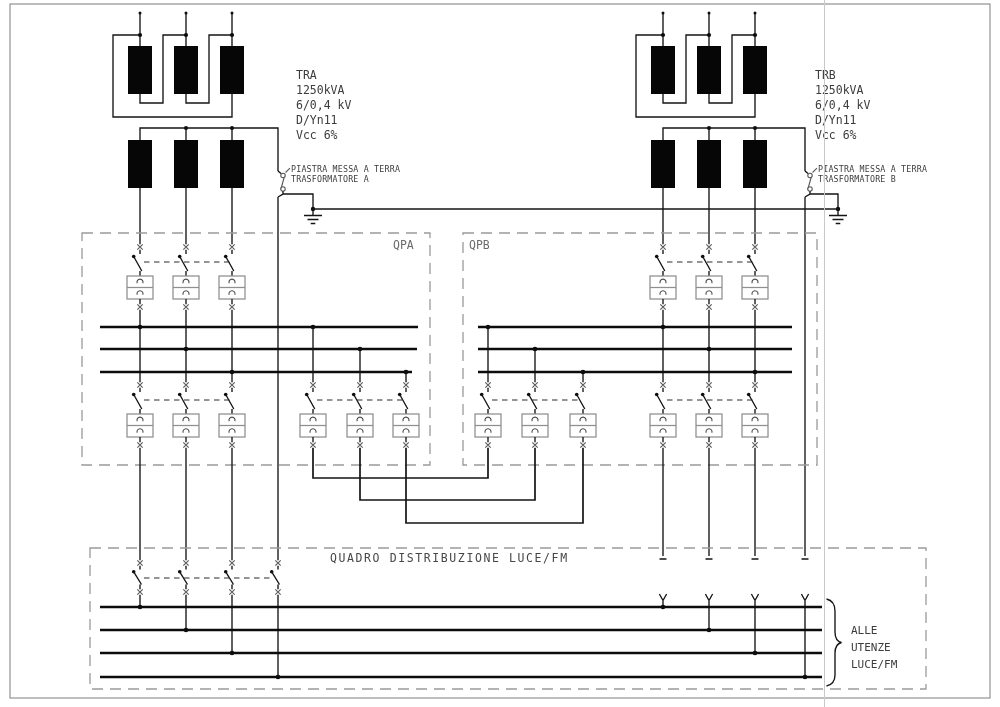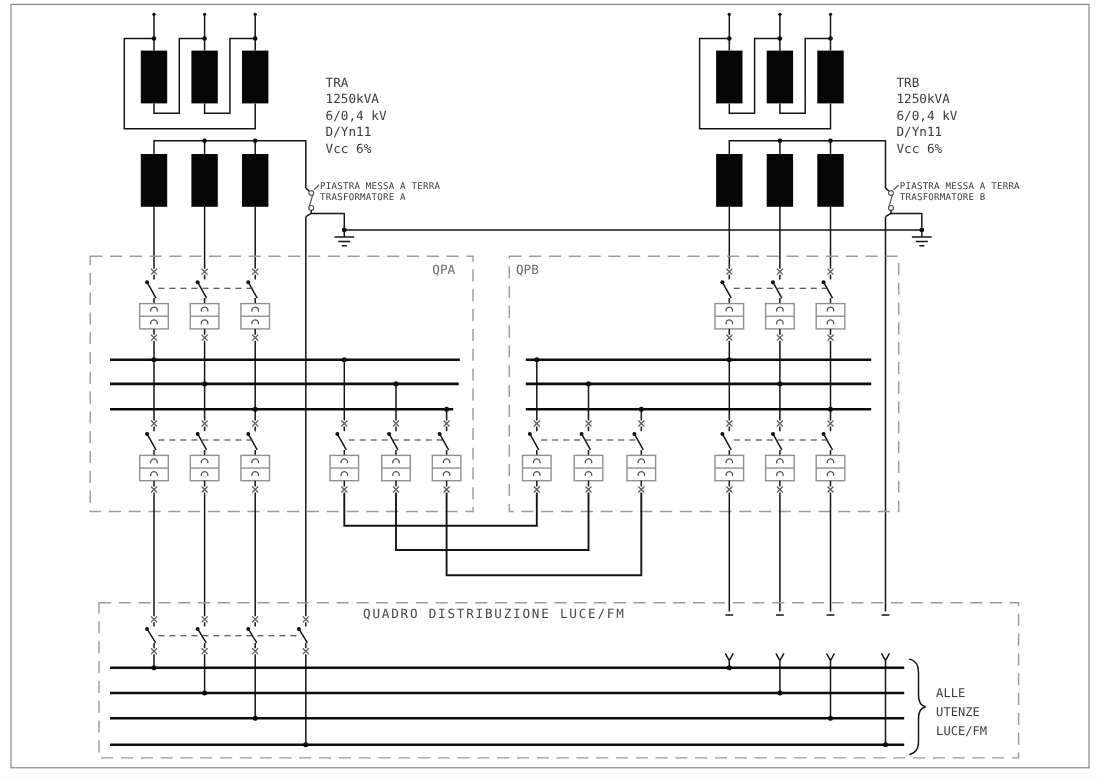--- a/index.html
+++ b/index.html
@@ -1,16 +1,16 @@
 <!DOCTYPE html>
 <html><head>
 <meta charset="utf-8">
 <style>
   html,body{margin:0;padding:0;background:#fff;}
-  .stage{position:relative;width:1000px;height:707px;background:#ffffff;
+  .stage{position:relative;width:824px;height:707px;background:#ffffff;
          outline:1px solid #c9c9c9;font-family:"DejaVu Sans Mono",monospace;}
   svg{display:block}
   .w    {stroke:#141414;stroke-width:1.35;fill:none;stroke-linecap:butt}
   .thick{stroke:#141414;stroke-width:1.7;fill:none}
   .bus  {stroke:#0c0c0c;stroke-width:2.4;fill:none}
   .frame{stroke:#7d7d7d;stroke-width:1;fill:none}
   .dashbox{stroke:#9a9a9a;stroke-width:1.3;fill:none;stroke-dasharray:11 7}
   .ldash{stroke:#2b2b2b;stroke-width:1;fill:none;stroke-dasharray:5.5 4.5}
   .xt   {stroke:#5c5c5c;stroke-width:1.15;fill:none}
   .rbox {stroke:#8f8f8f;stroke-width:1.25;fill:#ffffff}

